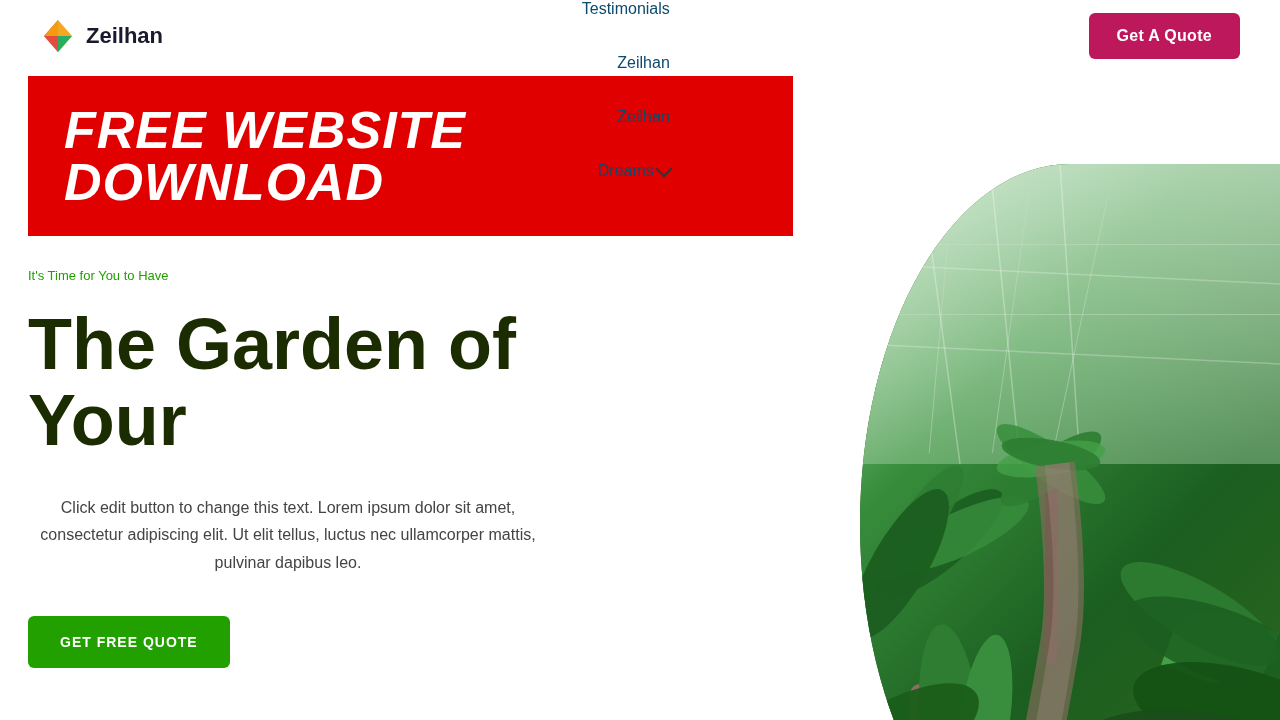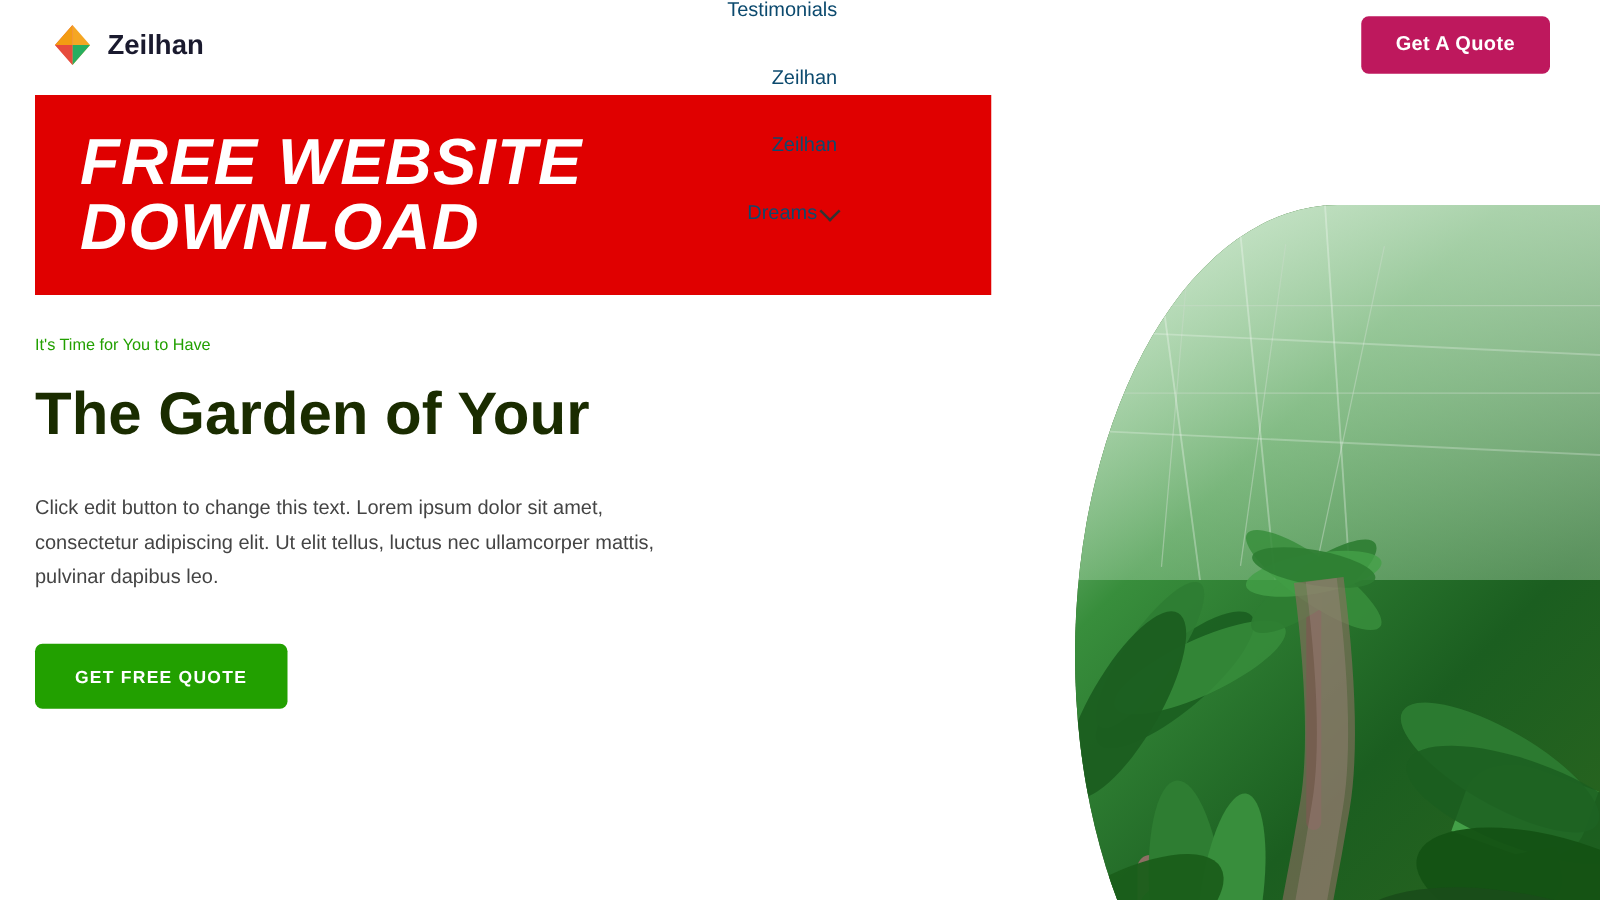--- a/index.html
+++ b/index.html
@@ -129,34 +129,35 @@
     }
 
     .hero-subtitle {
       color: #22a000;
       font-size: 13px;
       font-weight: 500;
       margin-bottom: 14px;
     }
 
     .hero-title {
-      font-size: 48px;
+      font-size: 72px;
       font-weight: 900;
       color: #1a2c00;
       line-height: 1.05;
       margin-bottom: 36px;
       margin-top: 24px;
     }
 
     .hero-description {
       font-size: 16px;
       color: #444;
       line-height: 1.7;
       max-width: 520px;
       margin-bottom: 40px;
+      text-align: center;
     }
 
     .free-quote-btn {
       background: #22a000;
       color: #ffffff;
       border: none;
       padding: 18px 32px;
       font-size: 14px;
       font-weight: 700;
       border-radius: 6px;

